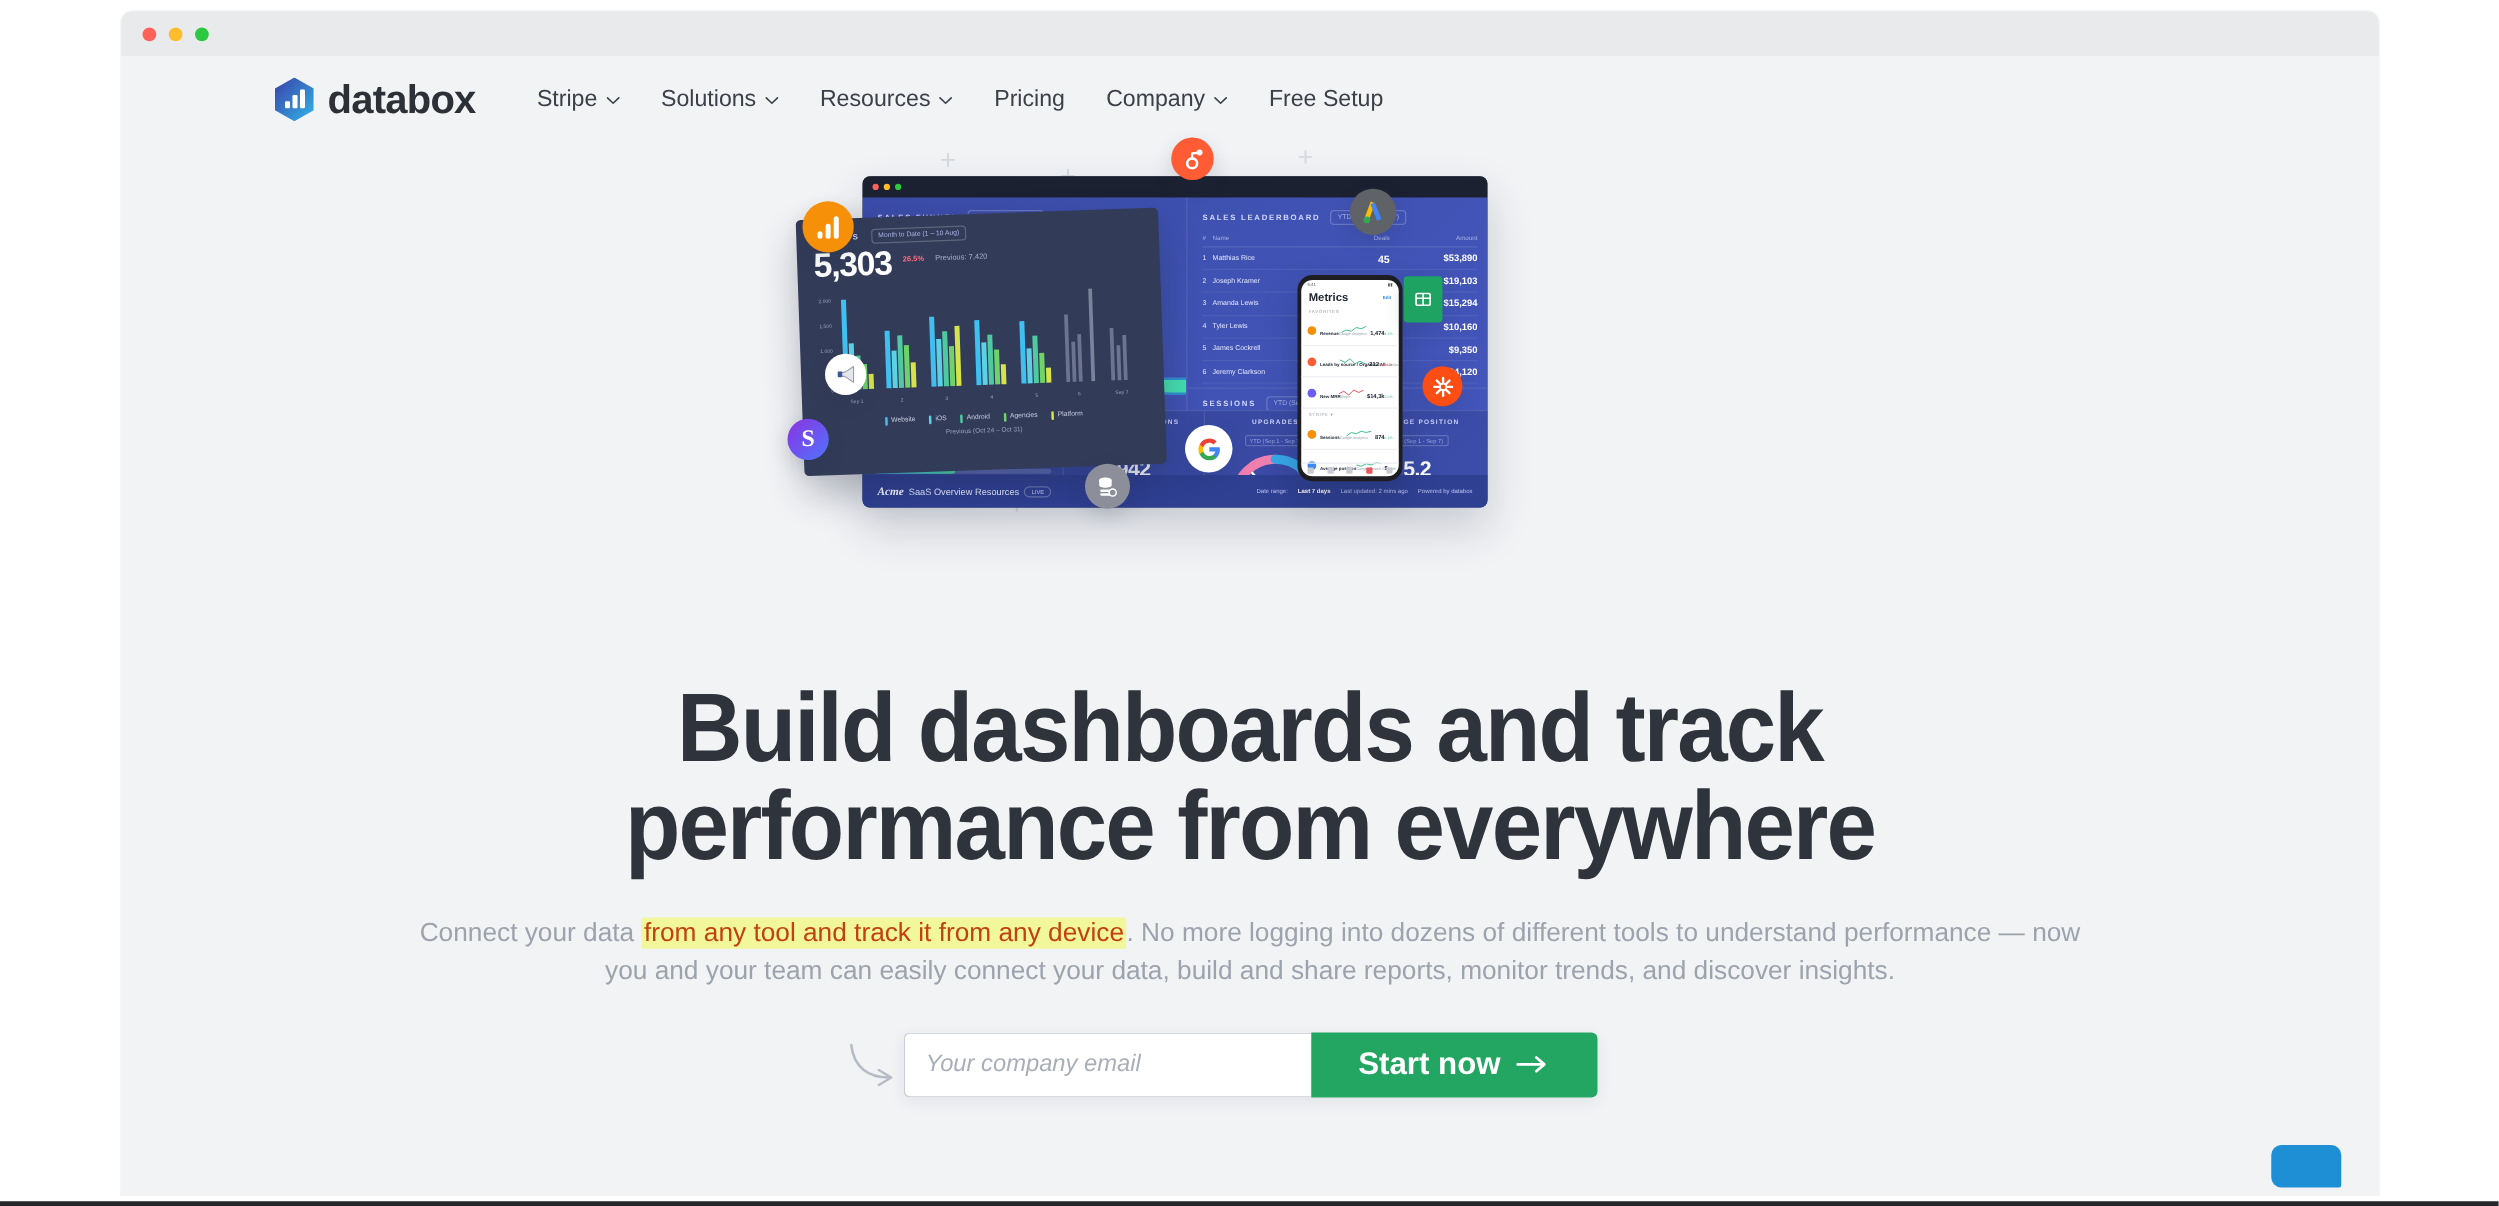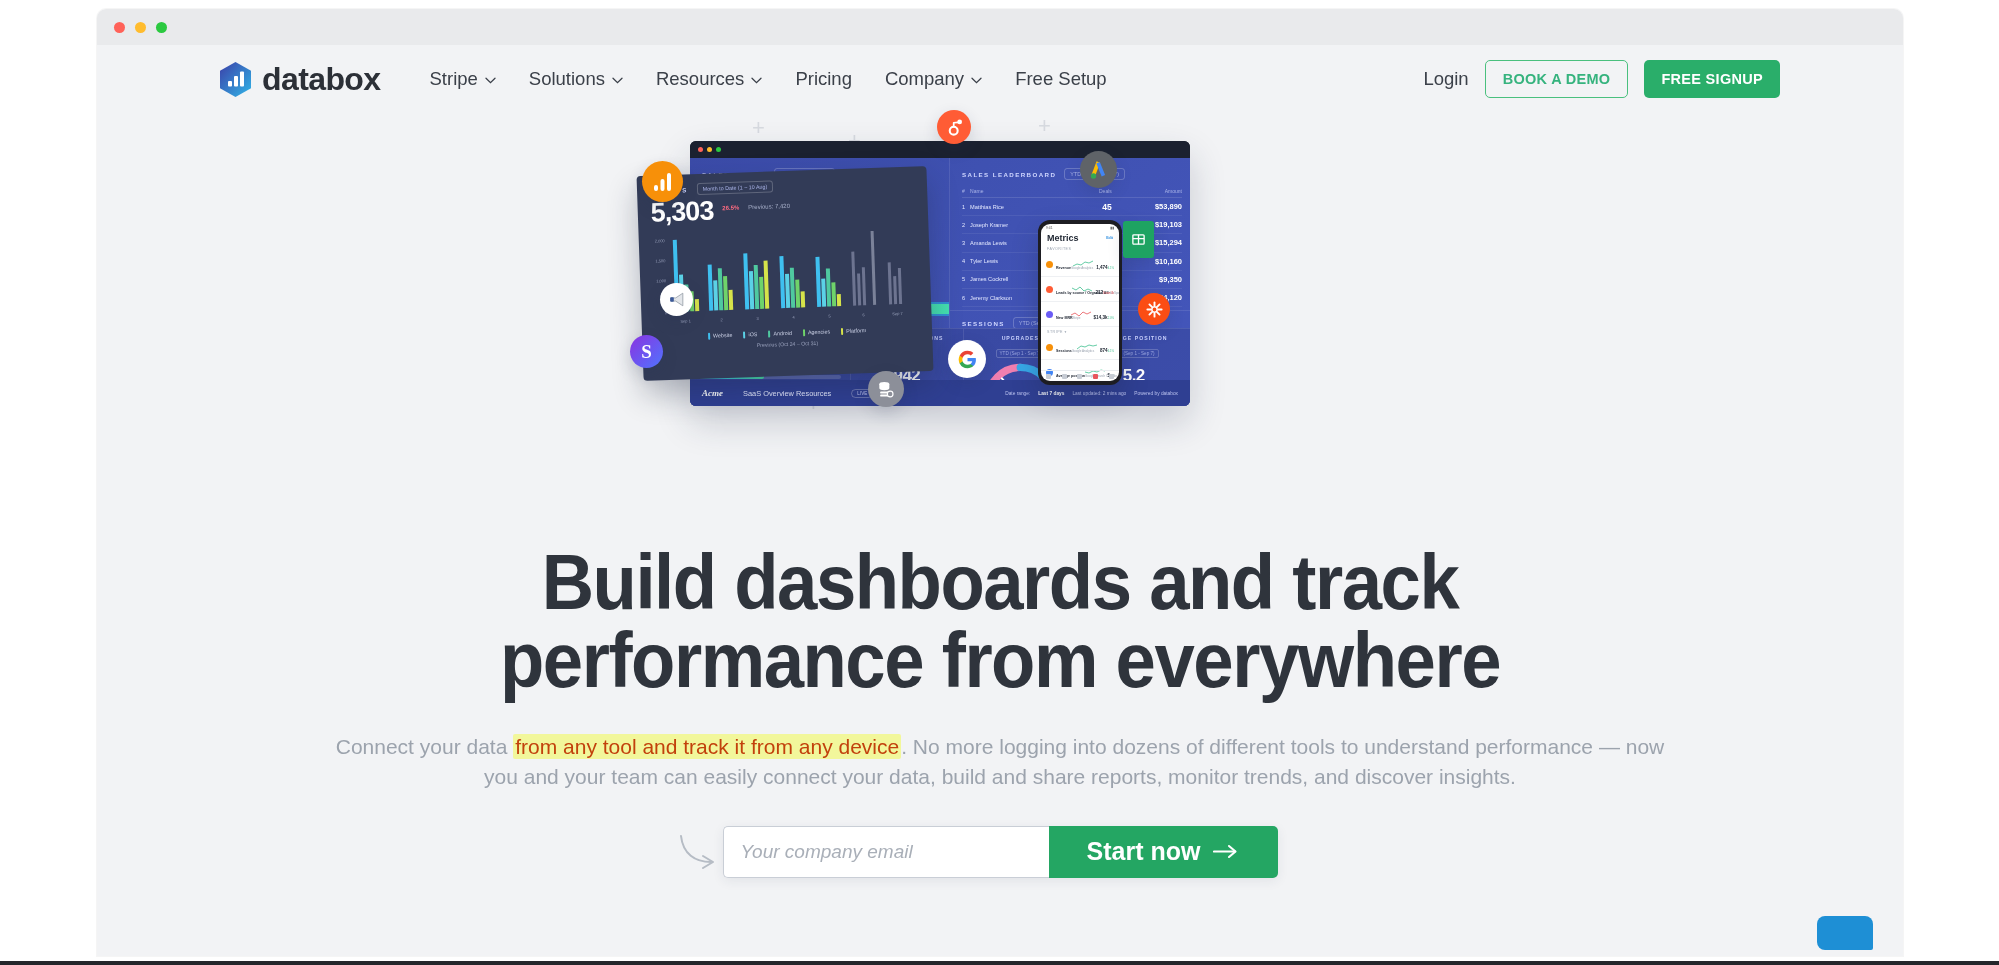--- a/index.html
+++ b/index.html
@@ -171,21 +171,21 @@
   .db-cell:last-child{border-right:none;}
   .db-cap { font-size: 5.2px; letter-spacing:1px; color:#cbd3ff; font-weight:700;}
   .db-date { font-size: 4.6px; color:#9aa5e0; border:1px solid rgba(255,255,255,.2); border-radius:2px; padding:1px 3px; display:inline-block;}
   .prog-track { height: 4px; background: rgba(255,255,255,.18); border-radius: 2px; margin-top:9px; position:relative;}
   .prog-fill { position:absolute; left:0; top:0; height:100%; border-radius:2px; background: linear-gradient(90deg,#38c3ff,#49e0a4);}
   .db-num { font-size: 17px; font-weight:700; color:#fff; text-align:center; margin-top:7px; letter-spacing:-.5px;}
   .db-sub { font-size:5px; color:#4fe3a0; font-weight:700; text-align:center;}
 
   .dash-footer {
     position:absolute; left:0; bottom:0; width:100%; height: 26px;
-    background:#2f3f92; display:flex; align-items:center; padding: 0 12px; gap:20px;
+    background:#2f3f92; display:flex; align-items:center; padding: 0 12px; gap:4px;
   }
   .footer-logo { font-size:9px; color:#fff; font-style:italic; font-weight:700; font-family:"Liberation Serif", serif;}
   .footer-title { font-size: 7.4px; color:#e6eaff; }
   .footer-chip { font-size:4.6px; color:#c3caf5; border:1px solid rgba(255,255,255,.28); border-radius:8px; padding:1px 5px;}
   .footer-right { margin-left:auto; display:flex; align-items:center; gap:8px; }
   .footer-meta { font-size:4.8px; color:#b9c0ee; }
 
   
   .signup-card {
     position:absolute; left: 20px; top: 58px;
@@ -347,25 +347,20 @@
             <span>Company</span>
             <svg class="caret" viewBox="0 0 11 7">
                 <path d="M1 1.3 L5.5 5.6 L10 1.3" fill="none" stroke="#3b4049" stroke-width="1.3" stroke-linecap="round"></path>
               </svg>
           </div>
           <div class="nav-link">
             <span>Free Setup</span>
           </div>
         </div>
 
-        <div class="nav-right">
-          <span class="login-link">Login</span>
-          <button class="btn-demo">BOOK A DEMO</button>
-          <button class="btn-signup">FREE SIGNUP</button>
-        </div>
       </div>
 
       <div class="hero-art">
         <div class="art-wrap">
 
           <span class="plus" style="left:132px; top:2px;">+</span>
           <span class="plus" style="left:228px; top:15px;">+</span>
           <span class="plus" style="left:418px; top:0px;">+</span>
           <span class="plus" style="left:52px; top:78px;">+</span>
           <span class="plus" style="left:187px; top:278px;">+</span>

